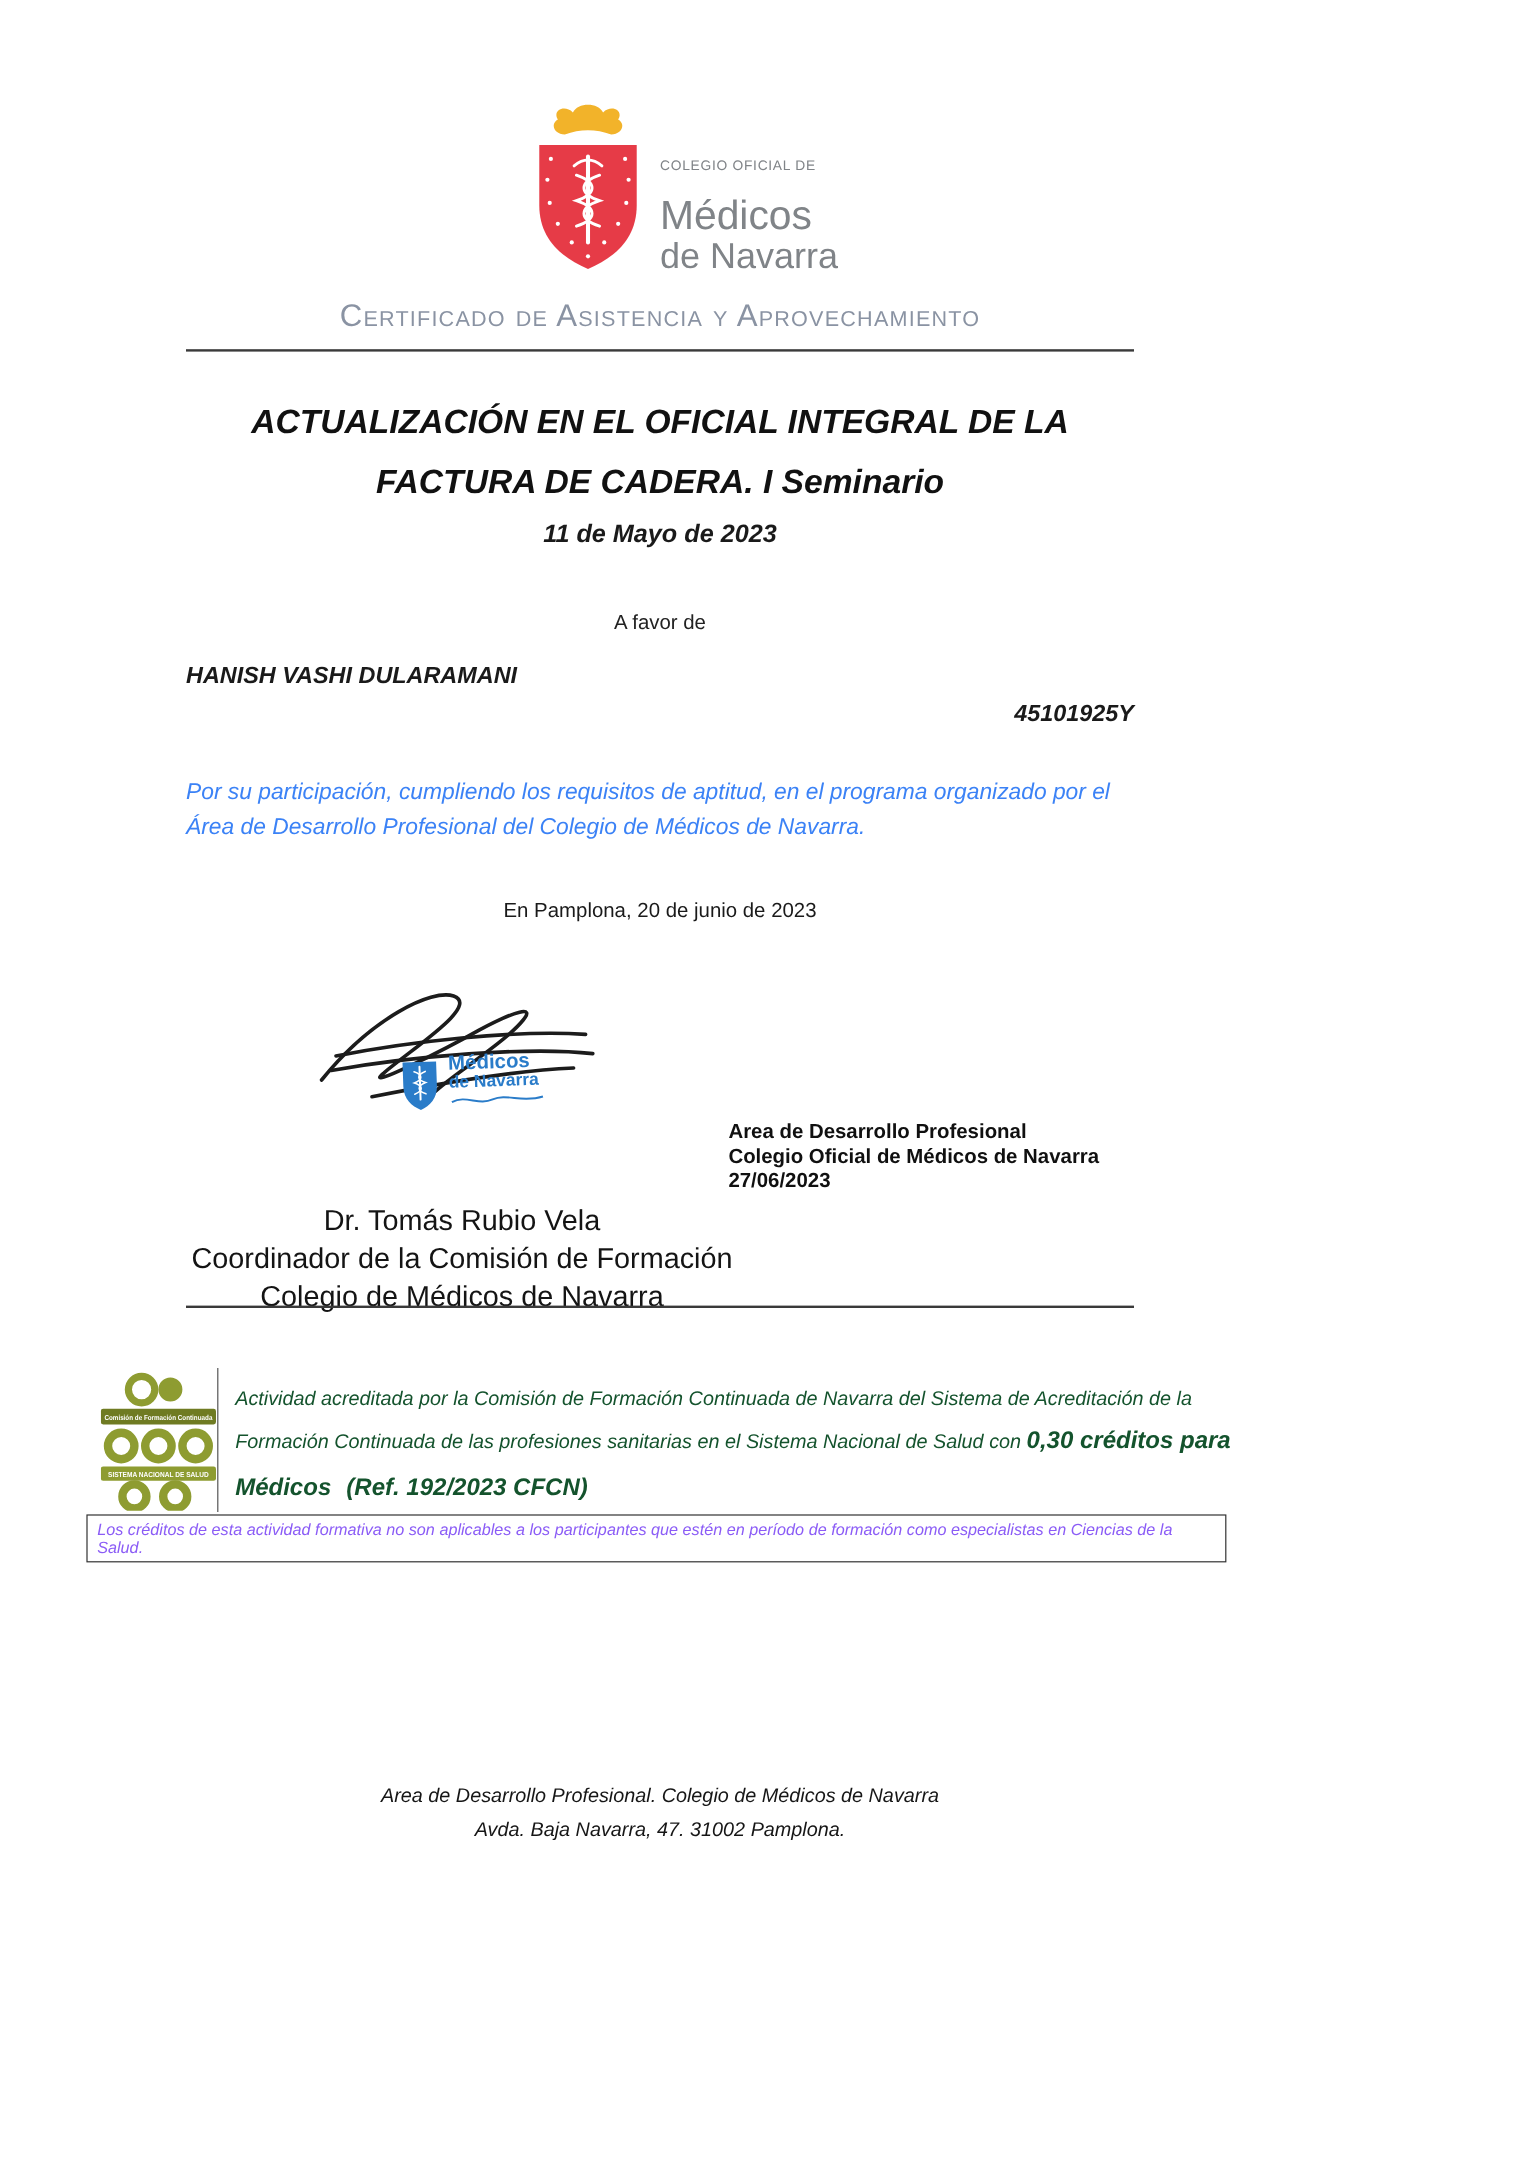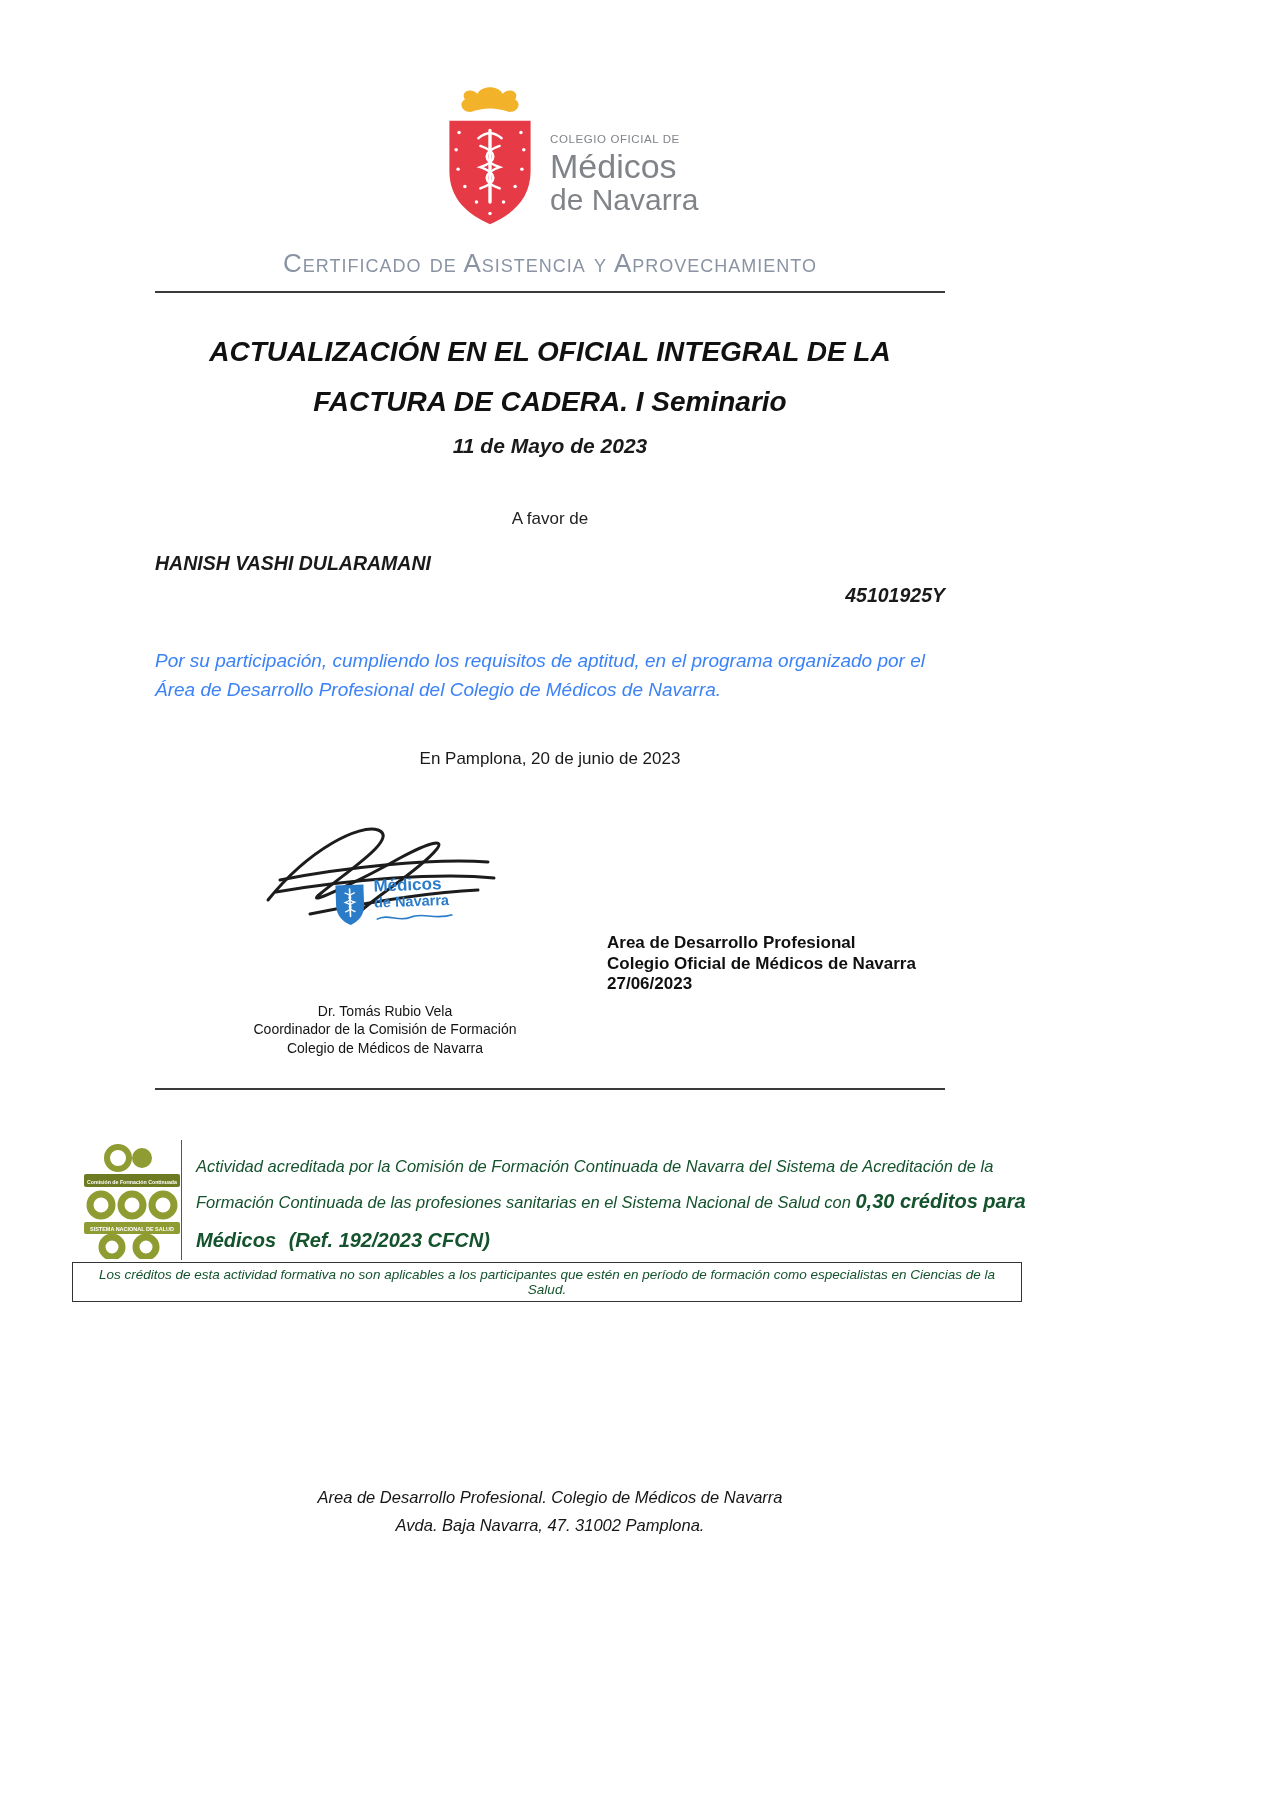--- a/index.html
+++ b/index.html
@@ -8,21 +8,21 @@
     width:1280px;height:1809px;
     background:#ffffff;
     font-family:"Liberation Sans",sans-serif;
     color:#1a1a1a;
     overflow:hidden;
   }
   
   .logo-block{position:absolute;top:86px;left:440px;display:flex;align-items:flex-start;}
   .logo-emblem{width:100px;height:145px;}
   .logo-text{margin-left:10px;margin-top:48px;color:#808488;line-height:1;}
-  .logo-eyebrow{font-size:11.5px;letter-spacing:.6px;margin-bottom:3px;}
+  .logo-eyebrow{font-size:11.5px;letter-spacing:.6px;margin-bottom:17px;}
   .logo-name1{font-size:34px;font-weight:400;}
   .logo-name2{font-size:30px;font-weight:400;margin-top:2px;}
   
   .cert-heading{
     position:absolute;top:248px;left:155px;width:790px;
     text-align:center;
     font-variant:small-caps;
     font-weight:normal;
     font-size:26px;
     letter-spacing:1px;
@@ -46,35 +46,35 @@
   
   .signature-svg{position:absolute;top:820px;left:248px;}
   .blue-stamp{
     position:absolute;top:876px;left:332px;width:170px;
     display:flex;align-items:center;transform:rotate(-2deg);
   }
   .blue-stamp .txt{margin-left:6px;color:#2a7cc9;line-height:1.05;}
   .blue-stamp .l1{font-size:17px;font-weight:bold;}
   .blue-stamp .l2{font-size:14.5px;font-weight:bold;}
   .office-stamp{position:absolute;top:933px;left:607px;width:380px;font-weight:bold;font-size:17px;line-height:1.22;color:#101010;}
-  .signer{position:absolute;top:1002px;left:155px;width:460px;text-align:center;font-size:14px;line-height:1.32;color:#141414;}
+  .signer{position:absolute;top:1002px;left:155px;width:460px;text-align:center;font-size:24px;line-height:1.32;color:#141414;}
   
   .cfc-logo{position:absolute;top:1143px;left:84px;}
   .vline{position:absolute;top:1140px;left:181px;height:120px;width:0;border-left:1.5px solid #555;}
   .accreditation-text{
     position:absolute;top:1150px;left:196px;width:838px;
     font-style:italic;font-size:16.5px;line-height:1.95;color:#14532d;
   }
   .accreditation-text .big{font-weight:bold;font-size:20px;}
   .accreditation-text .ref{margin-left:8px;}
   .credits-note{
     position:absolute;top:1262px;left:72px;width:932px;
     border:1.5px solid #333;
     padding:4px 8px;
-    font-style:italic;font-size:13.5px;text-align:center;color:#14532d;
+    font-style:italic;font-size:13.5px;text-align:left;color:#8b5cf6;
   }
   
   .footer{position:absolute;top:1483px;left:155px;width:790px;text-align:center;font-style:italic;font-size:16.5px;line-height:1.7;color:#161616;}
 </style>
 </head>
 <body>
 
 <div class="page">
 
   <div class="logo-block">

